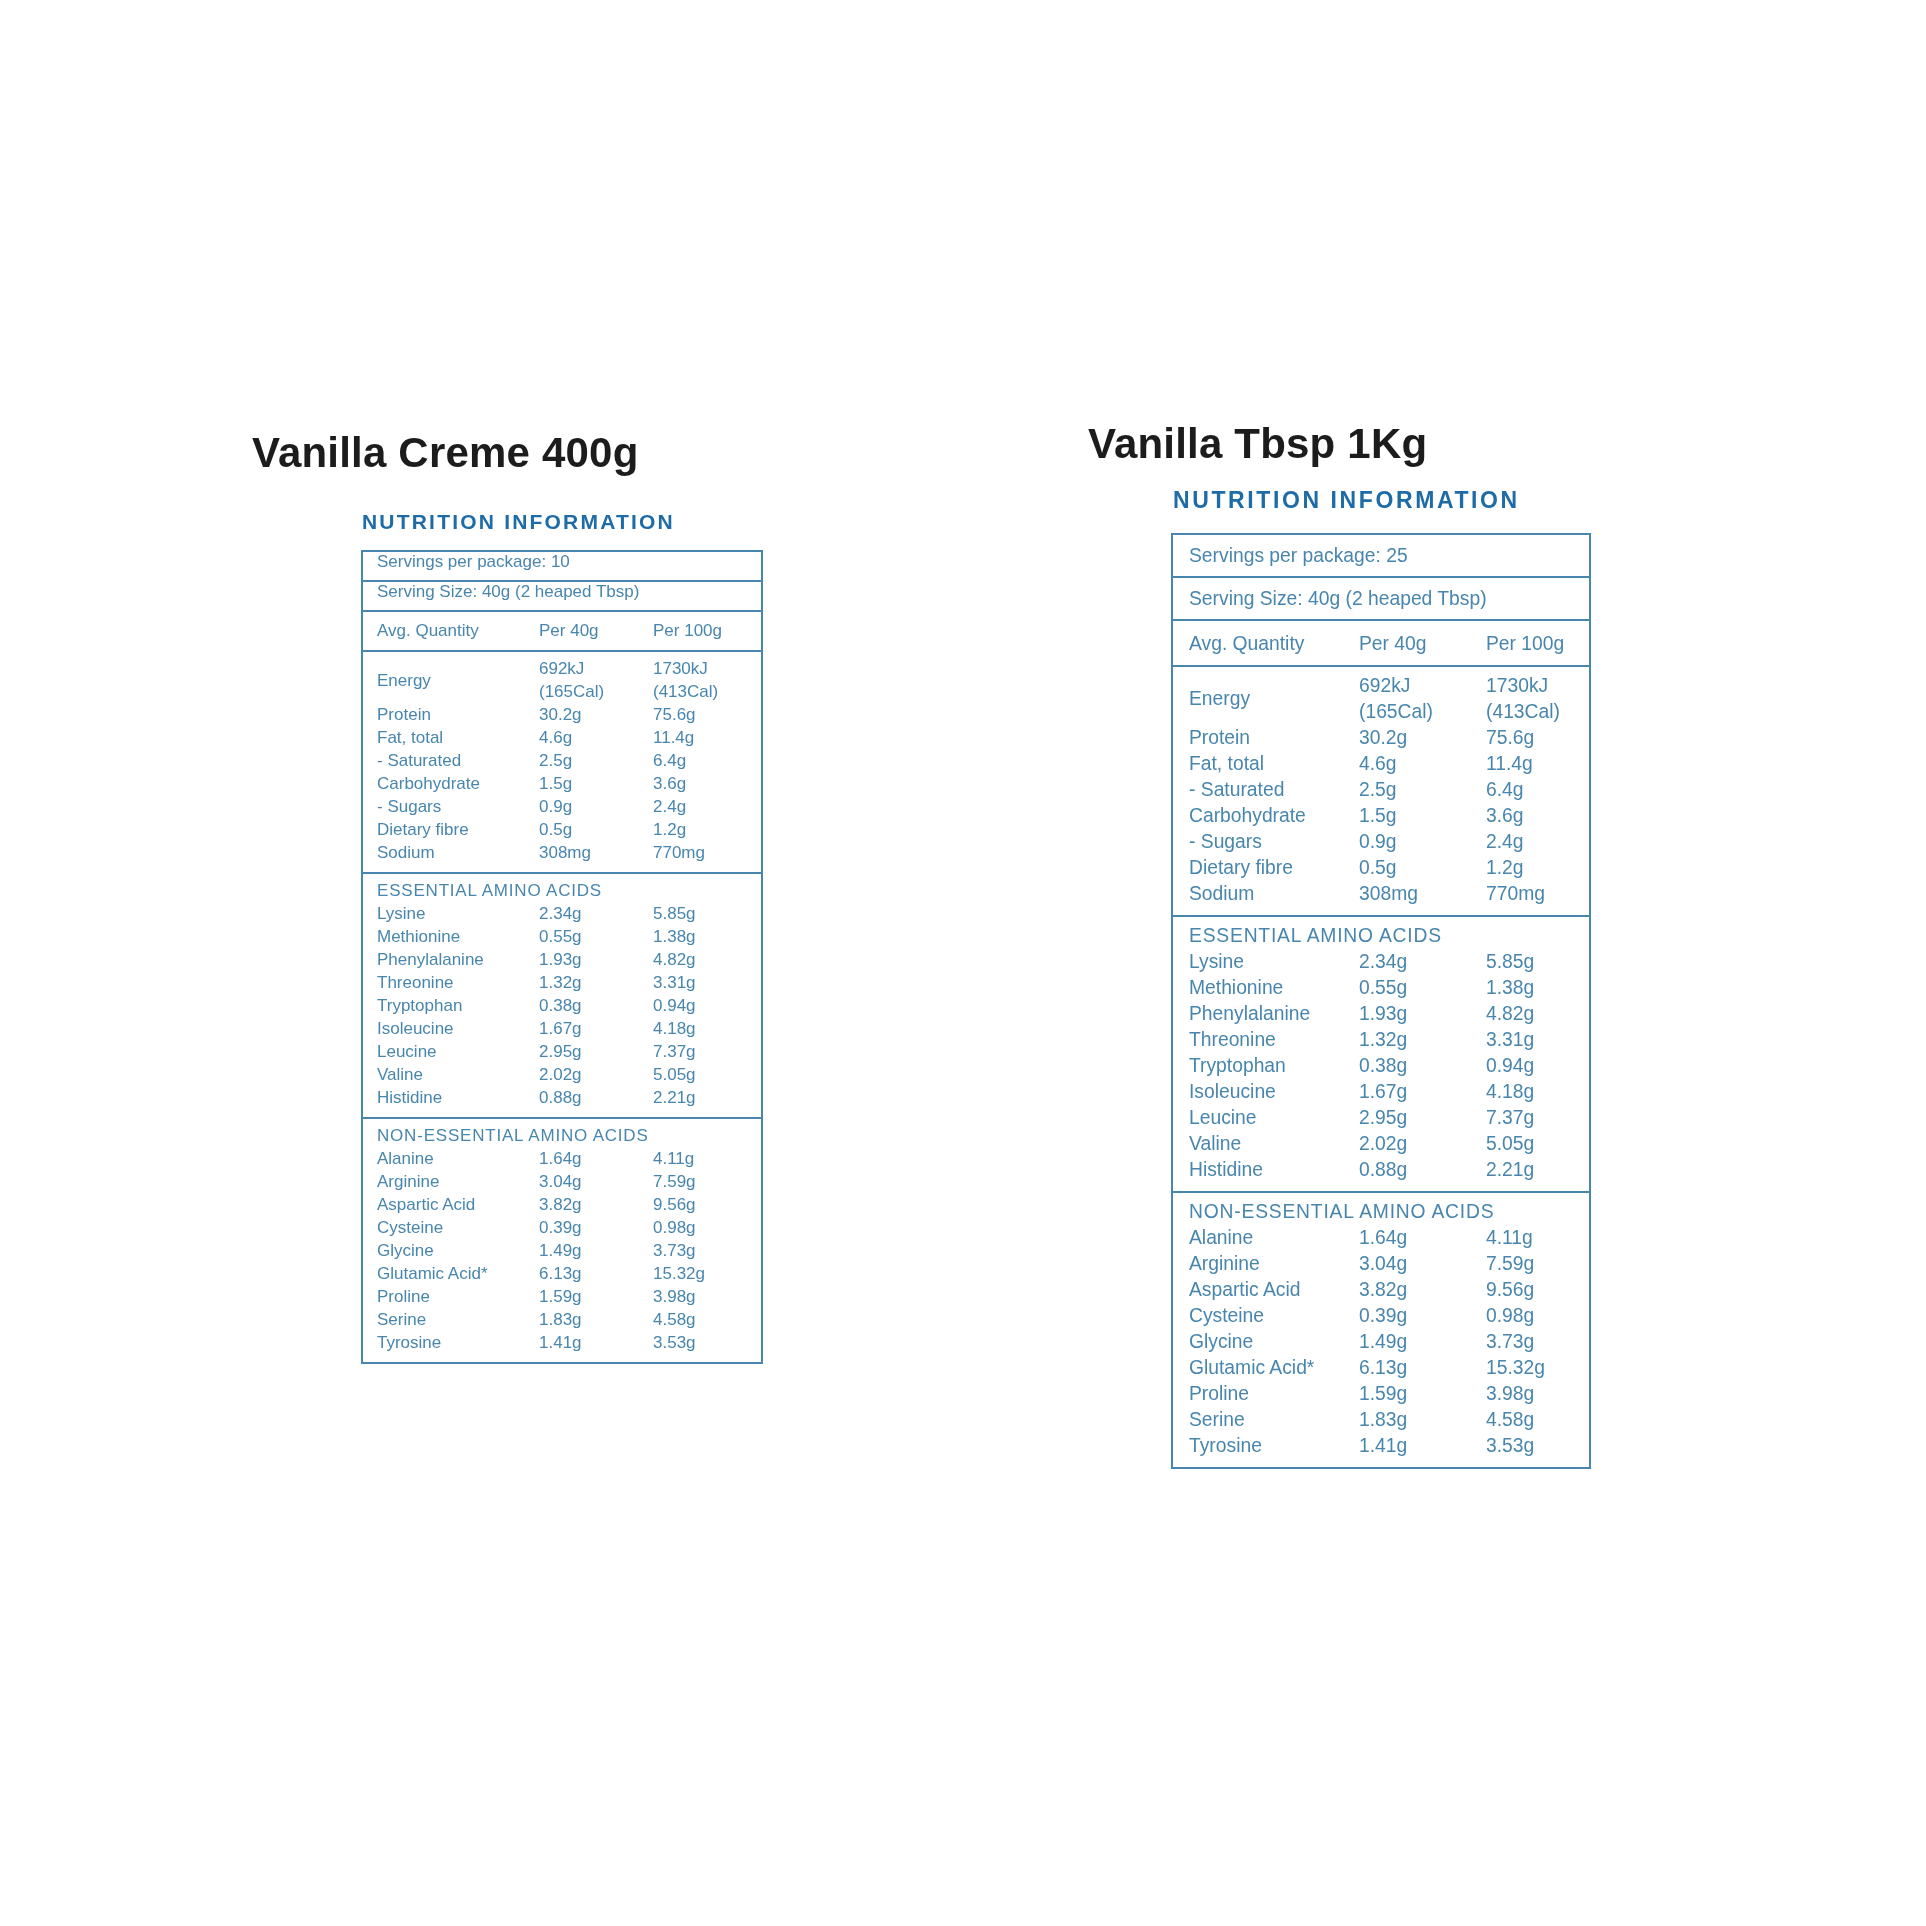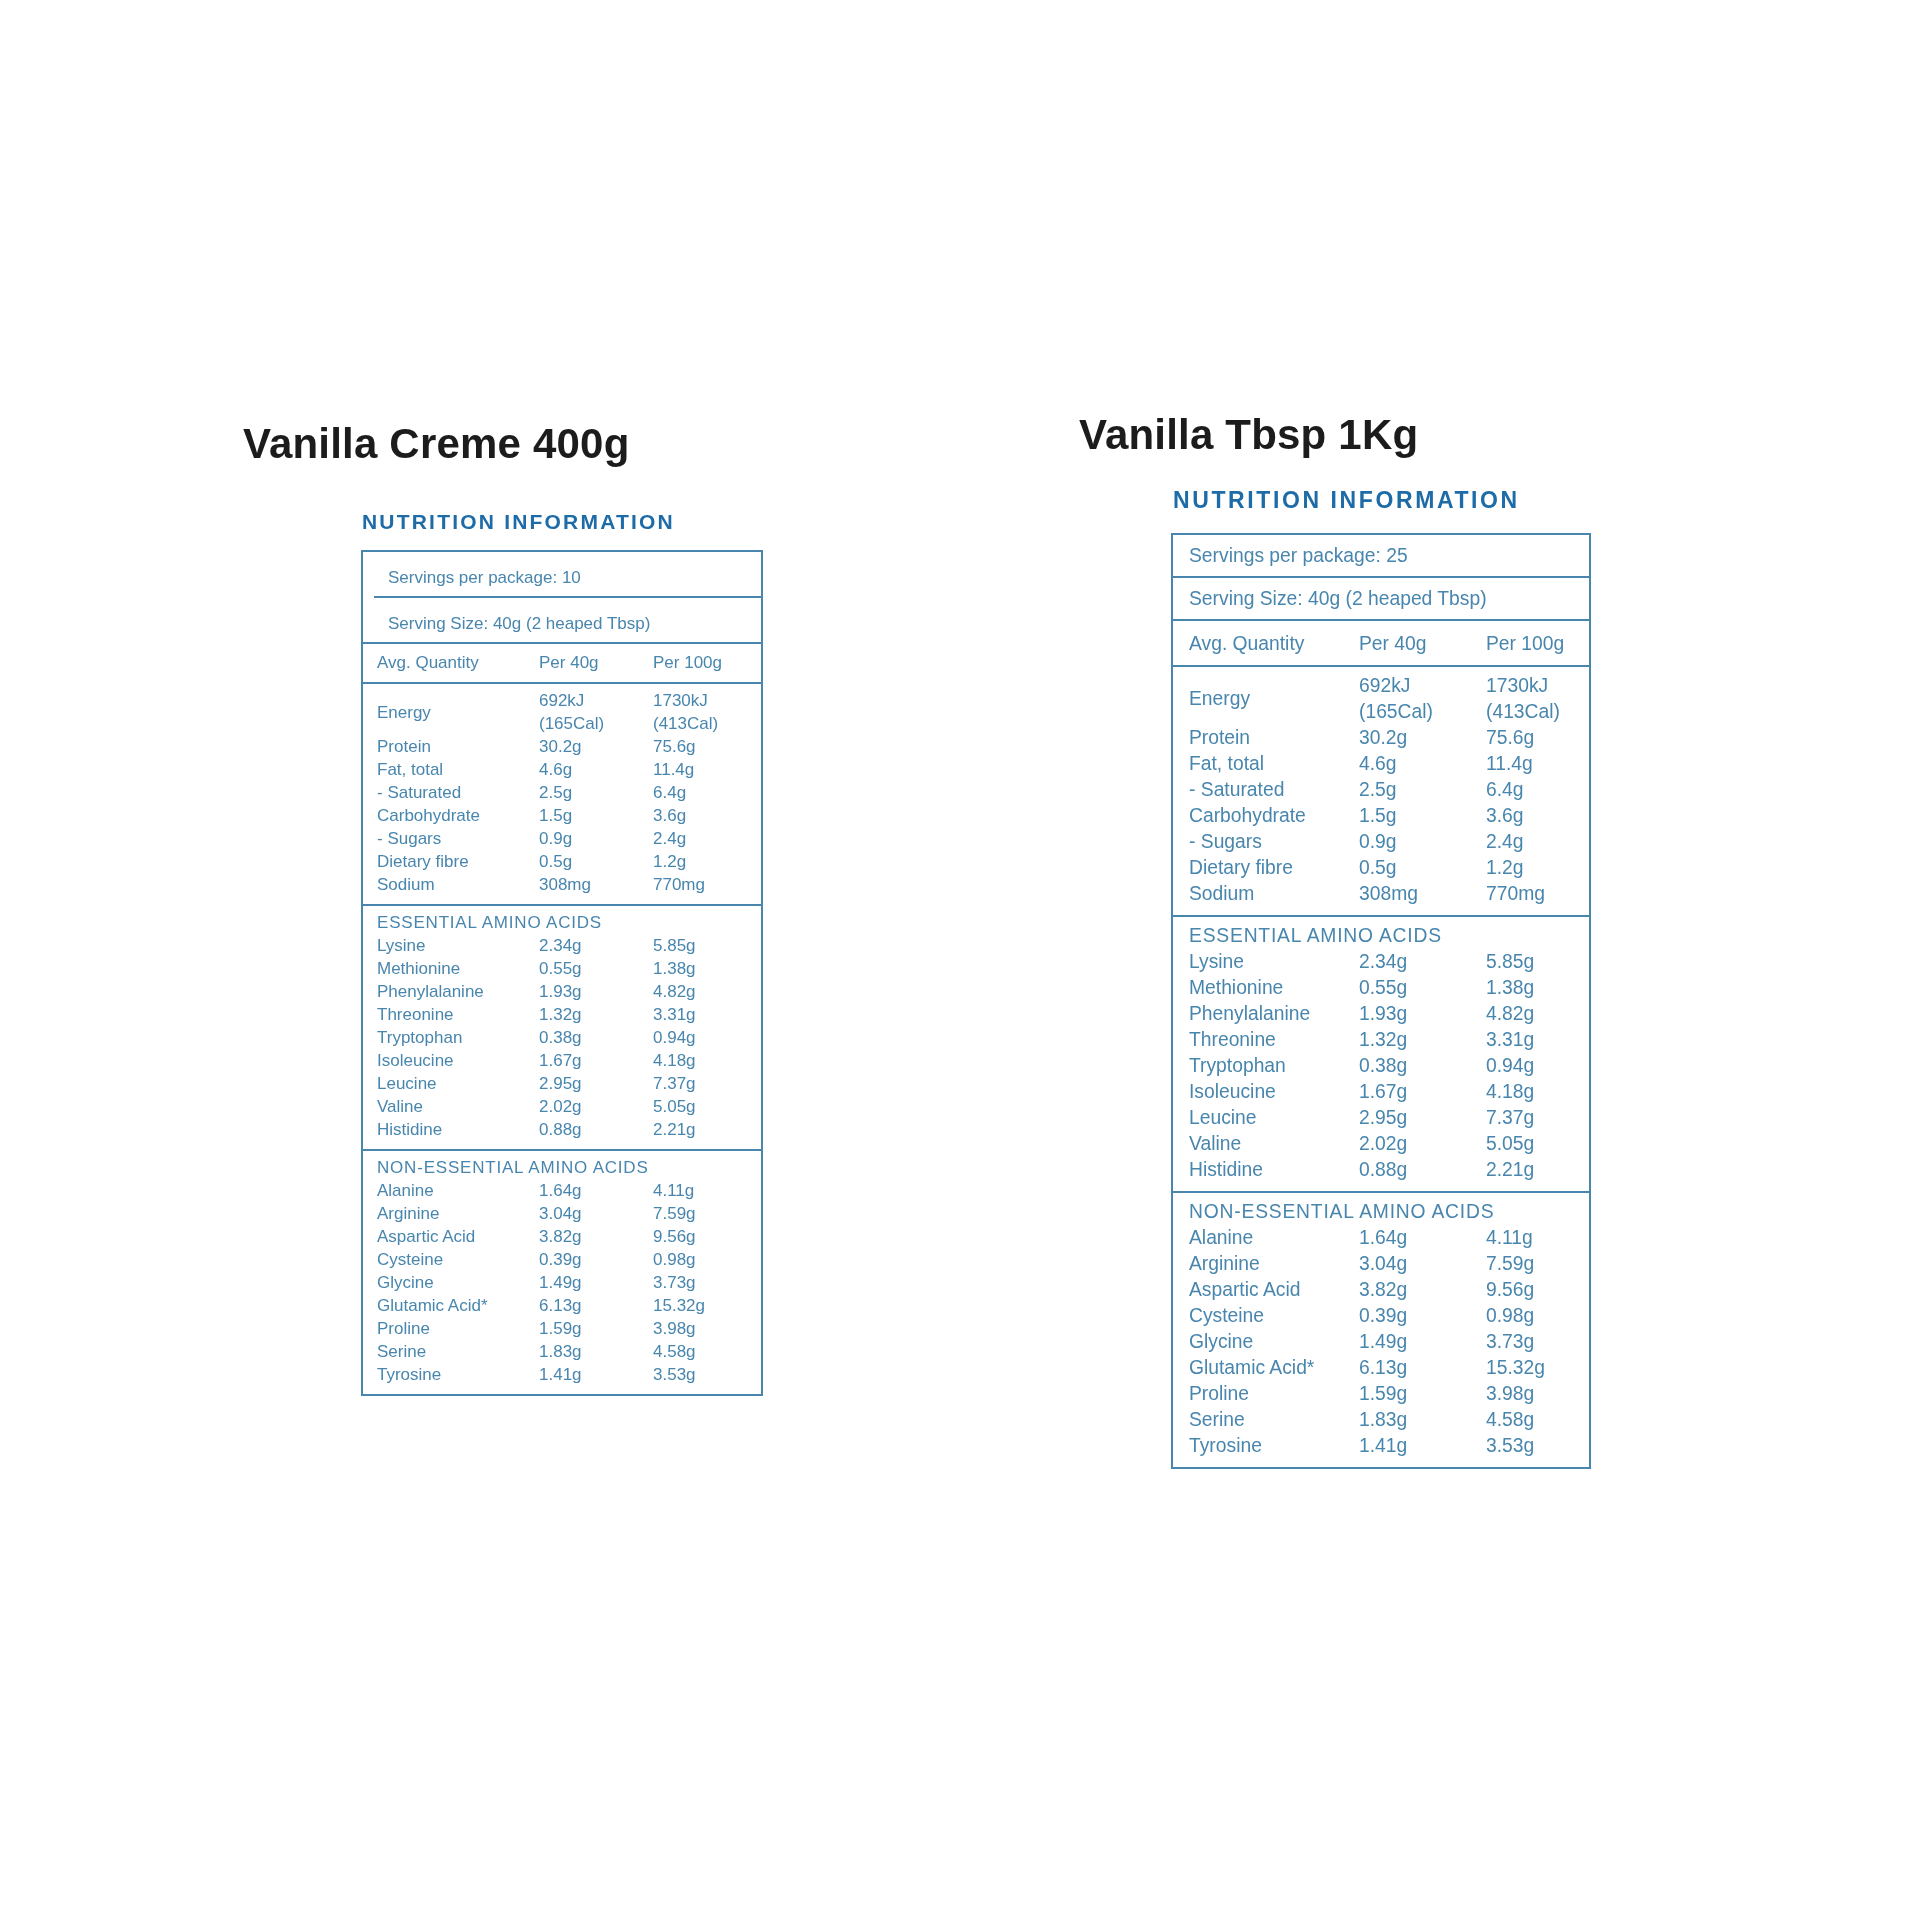--- a/index.html
+++ b/index.html
@@ -7,21 +7,21 @@
     --heading-blue:#1d6ba7;
     --title-black:#1c1c1c;
   }
   html,body{margin:0;padding:0;}
   body{
     width:1927px;height:1927px;background:#ffffff;
     font-family:"Liberation Sans", sans-serif;
     position:relative;overflow:hidden;
   }
   .panel .title{
-    position:absolute;margin:3px;
+    position:absolute;margin:12px;
     color:var(--title-black);
     font-weight:600;letter-spacing:0.2px;
     white-space:nowrap;
   }
   .panel-left .title{left:240px;top:417px;font-size:42px;}
   .panel-right .title{left:1076px;top:408px;font-size:42px;}
   .nutri-heading{
     position:absolute;margin:0;
     color:var(--heading-blue);font-weight:bold;
     white-space:nowrap;
@@ -32,21 +32,21 @@
     position:absolute;
     border:2px solid var(--blue);
     color:var(--blue);
     background:#fff;
     box-sizing:border-box;
   }
   .panel-left .ntable{left:361px;top:550px;width:402px;font-size:17px;}
   .panel-right .ntable{left:1171px;top:533px;width:420px;font-size:19.3px;}
   .ntable > div + div{border-top:2px solid var(--blue);}
   .trow.hdr{white-space:nowrap;}
-  .panel-left .trow.hdr{padding:16px 0 8px 14px;line-height:20px;margin-left:11px;}
+  .panel-left .trow.hdr{padding:0 0 8px 14px;line-height:20px;}
   .panel-right .trow.hdr{padding:10px 0 10px 16px;line-height:21px;}
   .trow.cols{display:flex;}
   .panel-left .trow.cols{padding:9px 0 9px 0;line-height:20px;}
   .panel-right .trow.cols{padding:12px 0 11px 0;line-height:21px;}
   .sec{box-sizing:border-box;}
   .panel-left .sec{padding:5px 0 8px 0;}
   .panel-right .sec{padding:6px 0 8px 0;}
   .sec-heading{letter-spacing:0.8px;}
   .panel-left .sec-heading,.panel-left .datarow{line-height:23px;}
   .panel-right .sec-heading,.panel-right .datarow{line-height:26px;}

